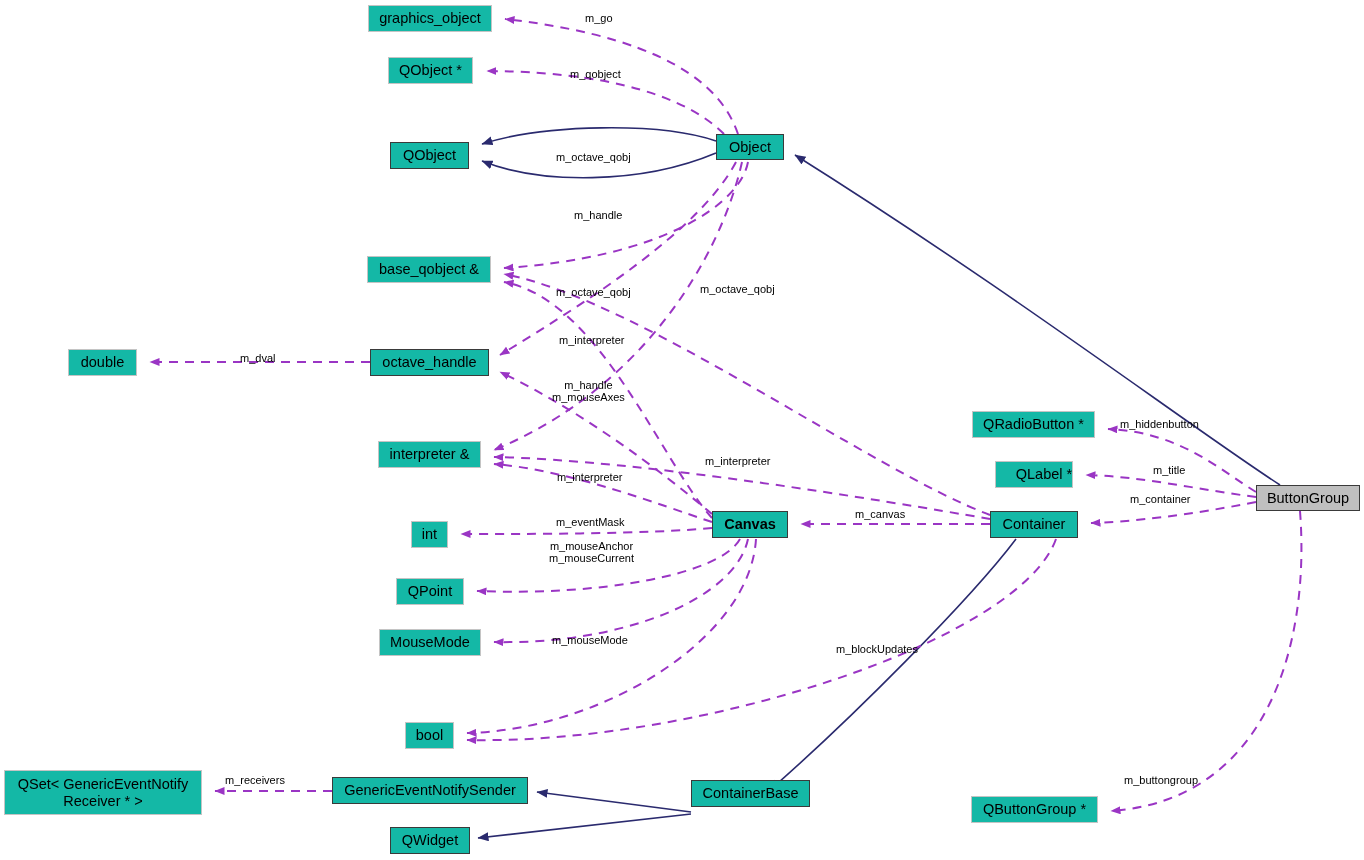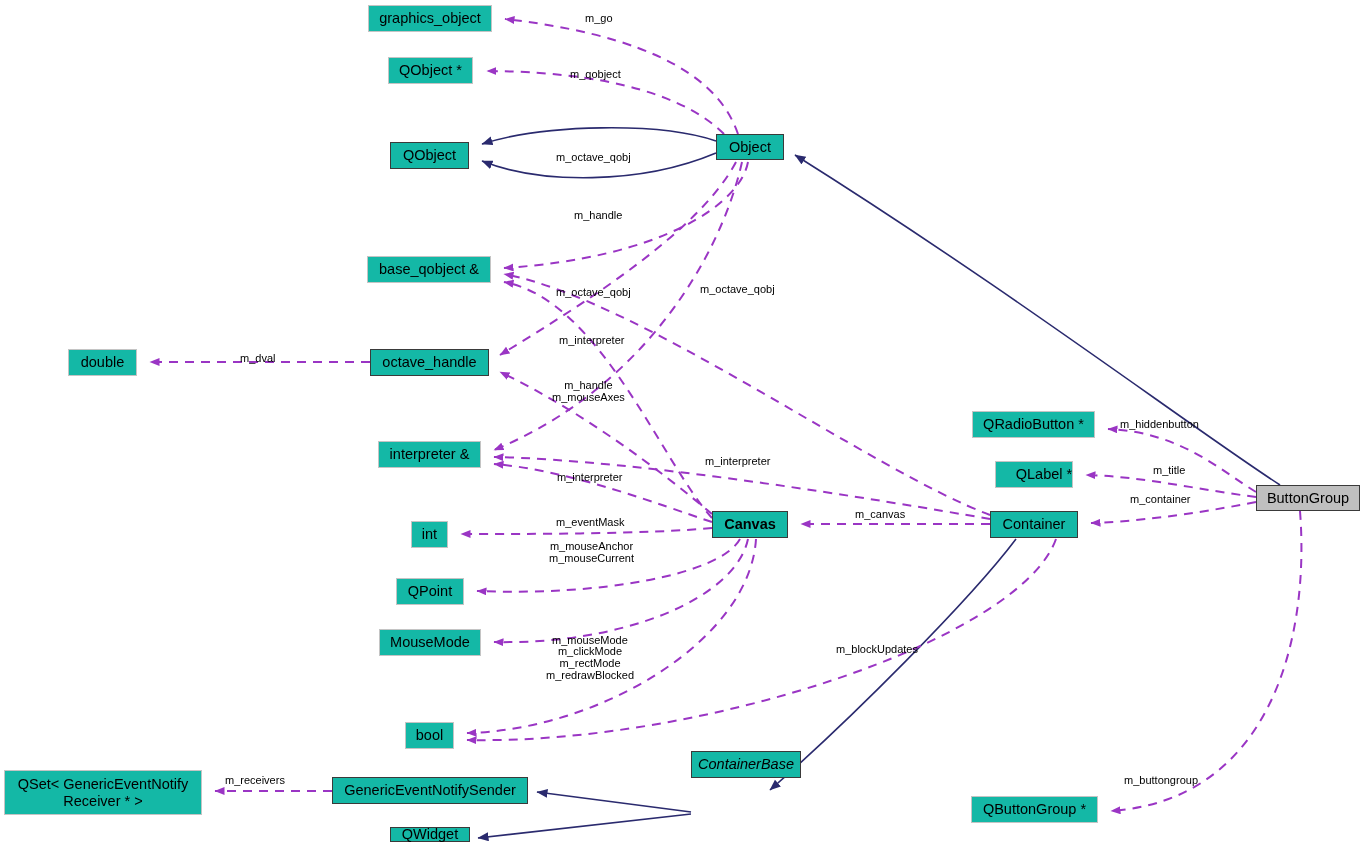--- a/index.html
+++ b/index.html
@@ -207,25 +207,25 @@
 
   <div class="node plain" style="left:4px; top:770px; width:198px; height:45px;">
     <span>QSet&lt; GenericEventNotify
 Receiver * &gt;</span>
   </div>
 
   <div class="node strong" style="left:332px; top:777px; width:196px; height:27px;">
     <span>GenericEventNotifySender</span>
   </div>
 
-  <div class="node strong" style="left:390px; top:827px; width:80px; height:15px;">
+  <div class="node strong" style="left:390px; top:827px; width:80px; height:27px;">
     <span>QWidget</span>
   </div>
 
-  <div class="node strong" style="left:691px; top:751px; width:110px; height:27px;font-style:italic;">
+  <div class="node strong" style="left:691px; top:780px; width:119px; height:27px;">
     <span>ContainerBase</span>
   </div>
 
   <div class="node plain" style="left:971px; top:796px; width:127px; height:27px;">
     <span>QButtonGroup *</span>
   </div>
 
   <div class="edge-label" style="left:585px; top:13px;">m_go</div>
 
   <div class="edge-label" style="left:570px; top:69px;">m_qobject</div>
@@ -249,23 +249,20 @@
 
   <div class="edge-label" style="left:705px; top:456px;">m_interpreter</div>
 
   <div class="edge-label" style="left:556px; top:517px;">m_eventMask</div>
 
   <div class="edge-label" style="left:549px; top:541px;">m_mouseAnchor
 m_mouseCurrent</div>
 
   <div class="edge-label" style="left:552px; top:595px;margin-top:40px;">m_mouseMode</div>
 
-  <div class="edge-label" style="left:546px; top:646px;">m_clickMode
-m_rectMode
-m_redrawBlocked</div>
 
   <div class="edge-label" style="left:855px; top:509px;">m_canvas</div>
 
   <div class="edge-label" style="left:1120px; top:419px;">m_hiddenbutton</div>
 
   <div class="edge-label" style="left:1153px; top:465px;">m_title</div>
 
   <div class="edge-label" style="left:1130px; top:494px;">m_container</div>
 
   <div class="edge-label" style="left:836px; top:644px;">m_blockUpdates</div>

